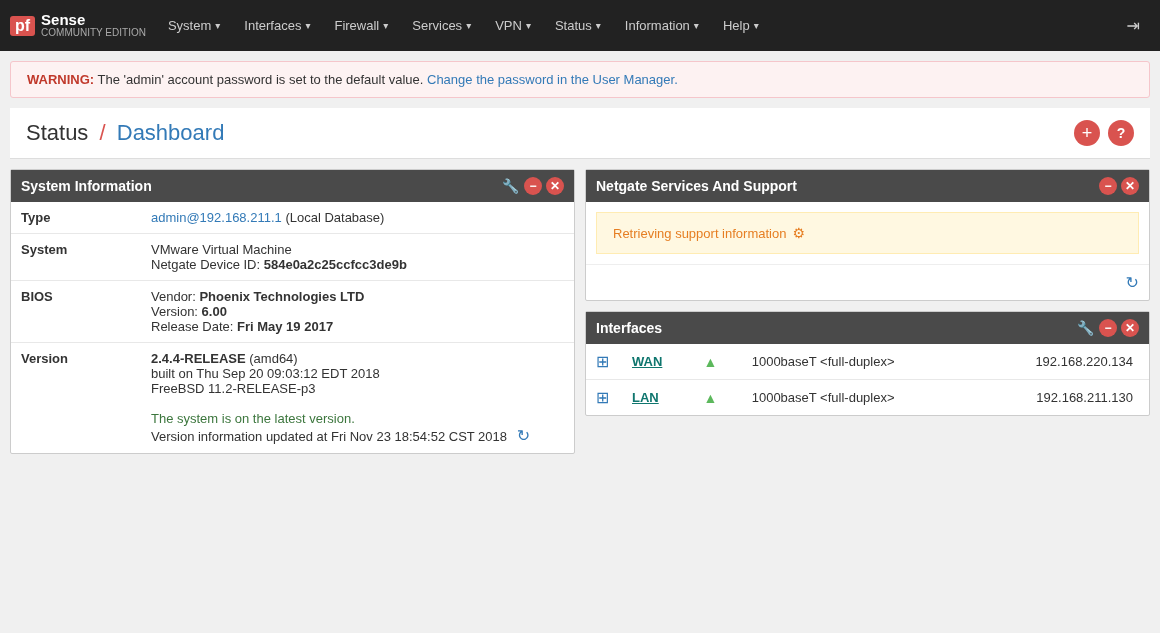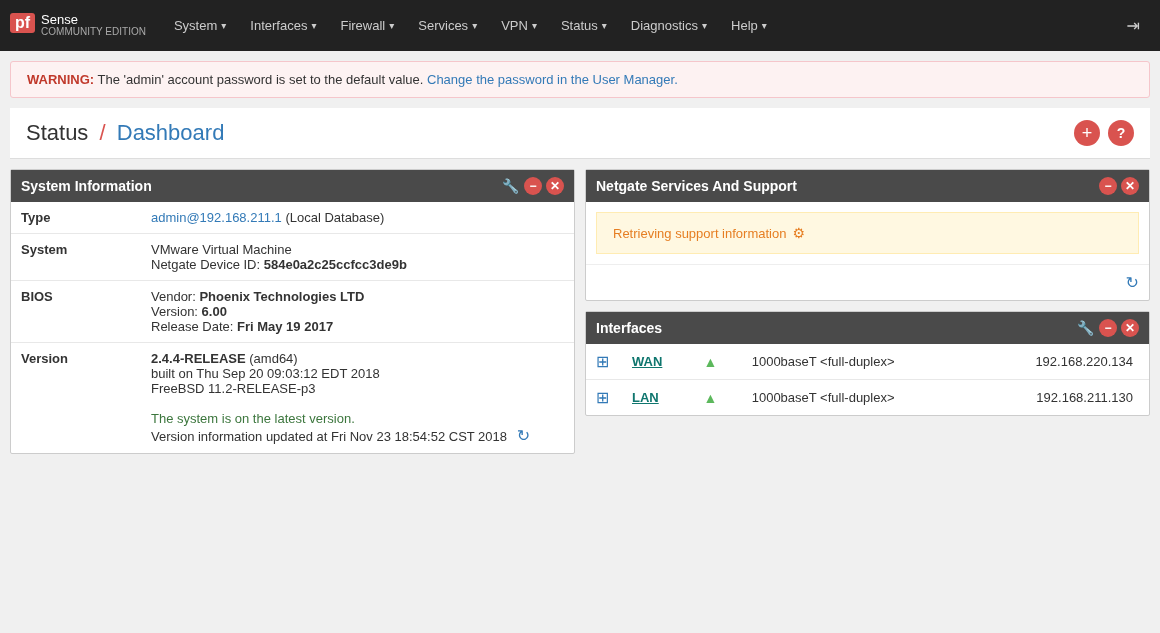--- a/index.html
+++ b/index.html
@@ -8,22 +8,22 @@
     
     .navbar {
       background: #222;
       display: flex;
       align-items: center;
       height: 51px;
       padding: 0 10px;
     }
     .navbar-logo {
       display: flex;
-      align-items: flex-start;
-      margin-right: 16px;
+      align-items: center;
+      margin-right: 10px;
     }
     .logo-box {
       background: #d9534f;
       color: white;
       font-weight: bold;
       font-size: 16px;
       padding: 2px 5px;
       border-radius: 3px;
       margin-right: 6px;
       line-height: 1;
@@ -219,21 +219,21 @@
     .iface-name { color: #0f766e; font-weight: bold; }
     .arrow-up { color: #5cb85c; font-size: 14px; font-weight: bold; }
   </style>
 </head>
 <body>
 
 <nav class="navbar">
   <div class="navbar-logo">
     <div class="logo-box">pf</div>
     <div style="display:flex;flex-direction:column;">
-      <span style="color:white;font-size:13px;font-weight:normal;line-height:1;">Sense</span>
+      <span style="color:white;font-size:15px;font-weight:bold;line-height:1;">Sense</span>
       <span class="logo-text">COMMUNITY EDITION</span>
     </div>
   </div>
 
   <div class="nav-menu">
     <div class="nav-item">
       <span>System</span>
       <span class="caret">▾</span>
     </div>
     <div class="nav-item">
@@ -250,21 +250,21 @@
     </div>
     <div class="nav-item">
       <span>VPN</span>
       <span class="caret">▾</span>
     </div>
     <div class="nav-item">
       <span>Status</span>
       <span class="caret">▾</span>
     </div>
     <div class="nav-item">
-      <span>Diagnostics</span>
+      <span>Information</span>
       <span class="caret">▾</span>
     </div>
     <div class="nav-item">
       <span>Help</span>
       <span class="caret">▾</span>
     </div>
   </div>
 
   <div class="nav-logout" title="Logout">⇥</div>
 </nav>

